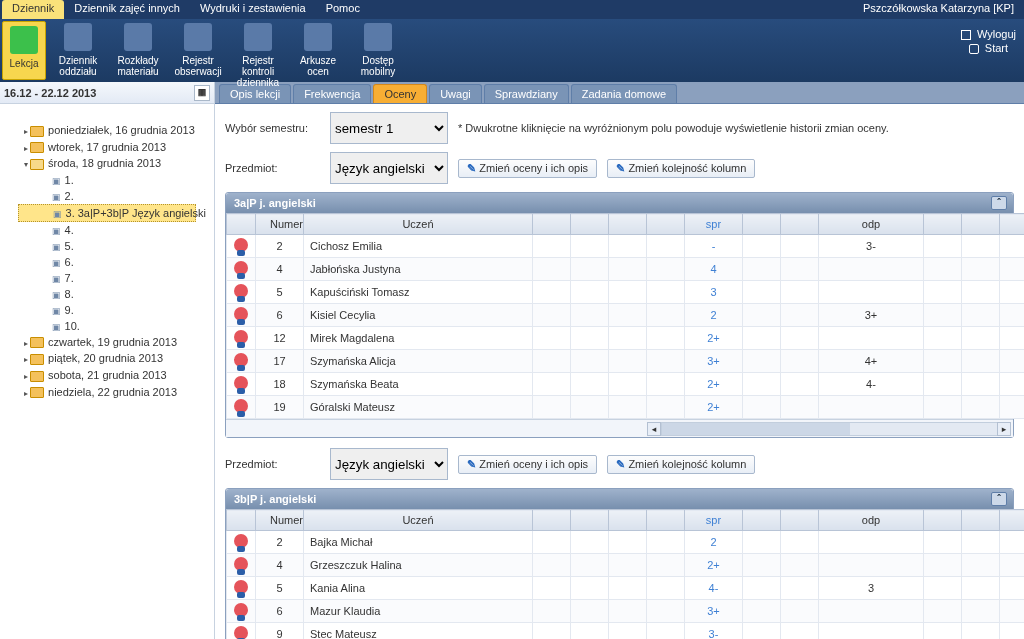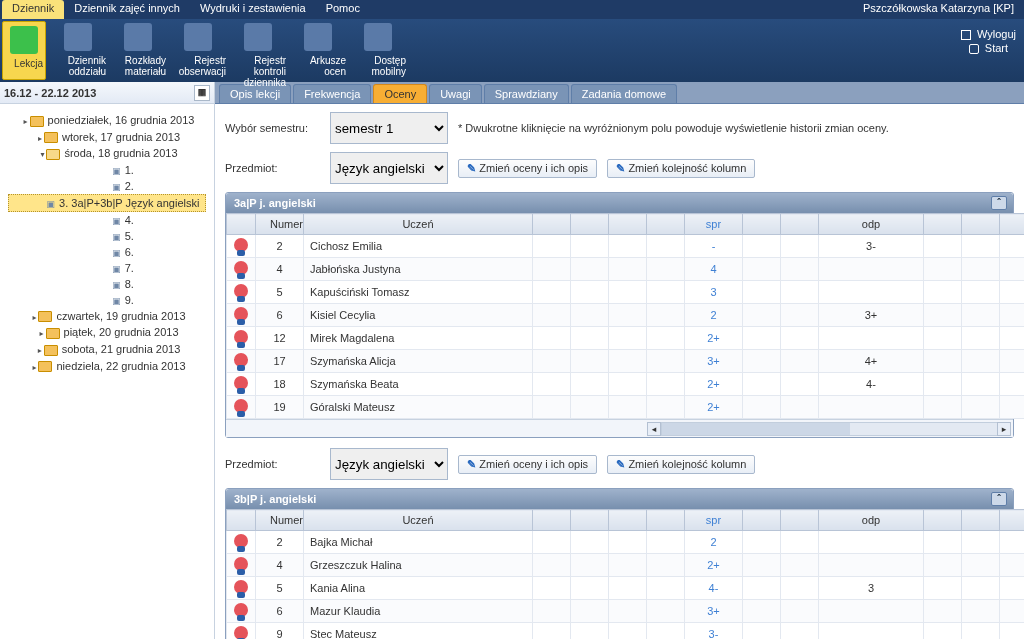--- a/index.html
+++ b/index.html
@@ -7,35 +7,35 @@
 
   
   .menu-bar { height:19px; background:#1f3b66; display:flex; align-items:stretch; padding-left:2px; }
   .menu-bar .menu-item { color:#fff; padding:2px 10px; border-top-left-radius:3px; border-top-right-radius:3px; cursor:pointer; }
   .menu-bar .menu-item.active { background:#fae27a; color:#333; }
   .menu-bar .spacer { flex:1; }
   .menu-bar .user { color:#fff; padding:2px 10px; }
 
   
   .ribbon { height:63px; background:linear-gradient(#284c7d, #1c3a62); display:flex; padding:0; position:relative; }
-  .ribbon .item { width:60px; text-align:right; color:#fff; font-size:10px; padding:4px 2px 2px; cursor:pointer; }
+  .ribbon .item { width:60px; text-align:center; color:#fff; font-size:10px; padding:4px 2px 2px; cursor:pointer; }
   .ribbon .item.lekcja { width:44px; background:#f7d64e; color:#333; border:1px solid #c9a400; margin:2px; border-radius:2px;}
   .ribbon .item .ico { width:28px; height:28px; margin:0 auto 4px; background:#5a7aa8; border-radius:3px; }
   .ribbon .item.lekcja .ico { background:#3cc04b; }
   .ribbon .right-links { position:absolute; right:8px; top:8px; text-align:center; color:#fff; line-height:14px; }
   .ribbon .right-links div { cursor:pointer; }
   .ribbon .right-links .sq { display:inline-block; width:10px; height:10px; border:1px solid #fff; margin-right:6px; vertical-align:middle; }
 
   .body { display:flex; height:557px; }
 
   
   .sidebar { width:215px; border-right:1px solid #c7d2e0; display:flex; flex-direction:column; }
   .date-bar { height:22px; background:linear-gradient(#f5f8fc, #e3eaf5); border-bottom:1px solid #c7d2e0; display:flex; align-items:center; padding:0 4px; font-weight:bold; }
   .date-bar .navbtn { width:16px; height:16px; border:1px solid #aab8c9; background:#fff; margin-left:auto; text-align:center; line-height:12px; cursor:pointer; font-size:9px;}
-  .tree { flex:1; overflow:auto; padding:8px;text-align:center; }
+  .tree { flex:1; overflow:auto; padding:18px; }
   .node { padding:2px 2px 2px 6px; white-space:nowrap; cursor:pointer; }
   .node.l1 { padding-left:6px; }
   .node.l1:before { content:"▸"; font-size:8px; margin-right:2px; color:#555; }
   .node.l1.open:before { content:"▾"; }
   .node.l1 .fold { display:inline-block; width:14px; height:11px; background:#f4c15c; border:1px solid #c98e00; border-radius:1px; margin-right:4px; vertical-align:middle;}
   .node.l1.open .fold { background:#f7d98a; }
   .node.l2 { padding-left:34px; }
   .node.l2:before { content:"▣"; color:#6f87a6; margin-right:4px; font-size:9px; }
   .node.l2.sel { background:#ffe58a; border:1px dotted #b5942b; }
 
@@ -142,20 +142,21 @@
         <div class="node l1 open"><span class="fold"></span>środa, 18 grudnia 2013</div>
         <div class="node l2">1.</div>
         <div class="node l2">2.</div>
         <div class="node l2 sel">3. 3a|P+3b|P Język angielski</div>
         <div class="node l2">4.</div>
         <div class="node l2">5.</div>
         <div class="node l2">6.</div>
         <div class="node l2">7.</div>
         <div class="node l2">8.</div>
         <div class="node l2">9.</div>
+        <div class="node l2">10.</div>
         <div class="node l1"><span class="fold"></span>czwartek, 19 grudnia 2013</div>
         <div class="node l1"><span class="fold"></span>piątek, 20 grudnia 2013</div>
         <div class="node l1"><span class="fold"></span>sobota, 21 grudnia 2013</div>
         <div class="node l1"><span class="fold"></span>niedziela, 22 grudnia 2013</div>
       </div>
   </div>
 
   <div class="main">
     <div class="tabbar" id="tabbar">
         <div class="tab">Opis lekcji</div>

